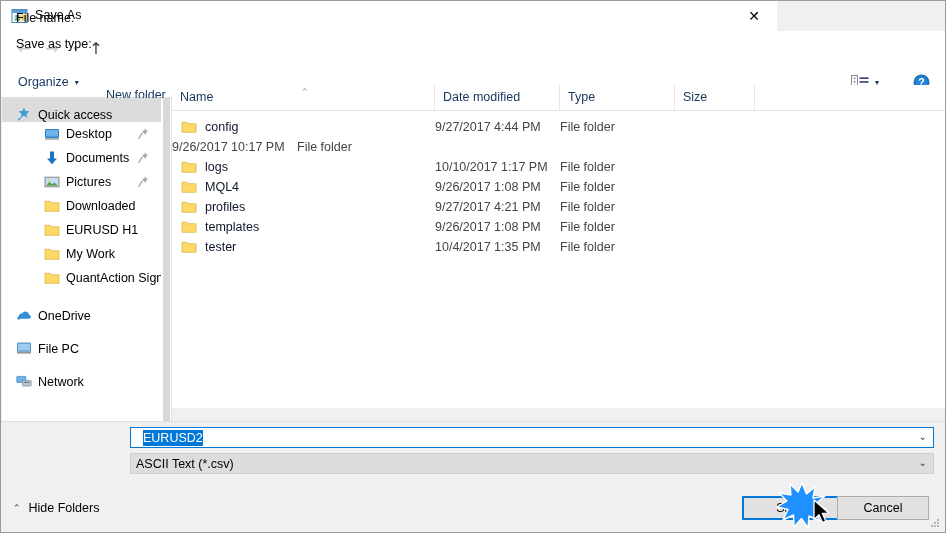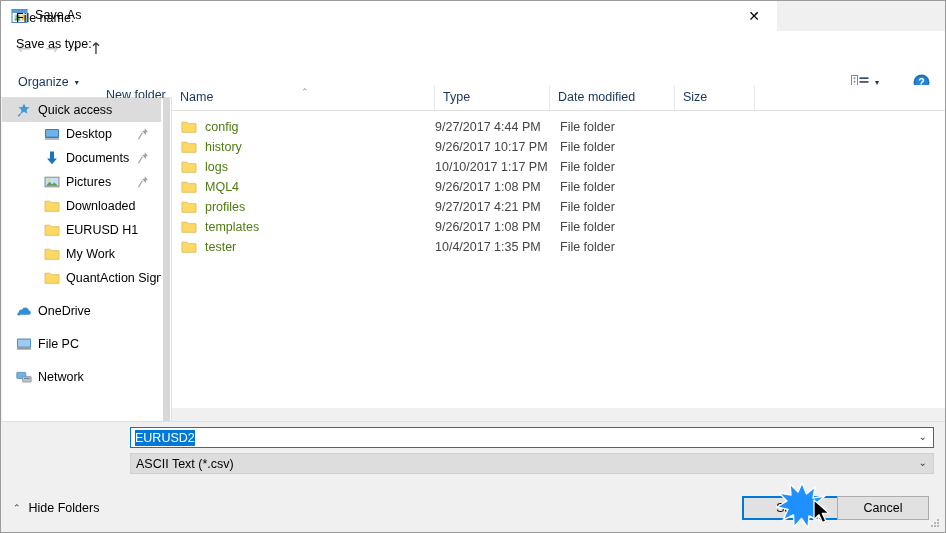--- a/index.html
+++ b/index.html
@@ -222,21 +222,21 @@
     margin-right: 6px;
     display: flex; align-items: center; justify-content: center;
   }
   .sb-label { flex: 0 0 auto; }
   .sb-pin {
     position: absolute;
     right: 12px; top: 5px;
     width: 12px; height: 14px;
   }
   .sb-indent-1 { padding-left: 42px; }
-  .sb-indent-root { padding-left: 14px; }
+  .sb-indent-root { padding-left: 14px; align-items: flex-end; }
   .sb-gap { height: 9px; }
 
   .splitter {
     position: absolute;
     left: 160px; top: 97px;
     width: 10px; height: 323px;
     background: #ffffff;
     border-right: 1px solid #e2e2e2;
   }
   .splitter-grip {
@@ -288,21 +288,21 @@
     display: flex;
     align-items: center;
     height: 20px;
     font-size: 12.5px;
   }
   .fr-name {
     width: 263px;
     display: flex; align-items: center;
     padding-left: 9px;
     box-sizing: border-box;
-    color: #4d7c0f;
+    color: #0f172a;
   }
   .fr-icon {
     width: 16px; height: 14px;
     margin-right: 8px;
     flex: 0 0 auto;
   }
   .fr-date { width: 125px; color: #444; }
   .fr-type { width: 115px; color: #444; }
   .fr-size { width: 80px; color: #444; }
 
@@ -330,21 +330,21 @@
     width: 804px; height: 21px;
     background: #ffffff;
     border: 1px solid #0078d7;
     box-sizing: border-box;
     display: flex; align-items: center;
   }
   .filename-value {
     font-size: 12.5px;
     background: #0078d7;
     color: #ffffff;
-    margin-left: 4px;
+    margin-left: 12px;
     padding: 1px 0 1px 0;
     line-height: 14px;
   }
   .combo-caret {
     position: absolute;
     right: 6px; top: 3px;
     font-size: 10px;
     font-family: "DejaVu Sans", sans-serif;
     color: #3a3a3a;
   }
@@ -663,50 +663,42 @@
   <div class="splitter">
     <div class="splitter-grip"></div>
   </div>
 
   <div class="filepane">
     <div class="col-header">
       <div class="col col-name">
         <span>Name</span>
         <span class="sort-caret">⌃</span>
       </div>
+      <div class="col col-date">Date modified</div>
       <div class="col col-type">Type</div>
-      <div class="col col-date">Date modified</div>
       <div class="col col-size">Size</div>
     </div>
 
     <div style="height:6px"></div>
 
     <div class="file-row">
       <div class="fr-name">
         <span class="fr-icon">
           <svg width="16" height="14" viewBox="0 0 16 14">
               <path d="M1 2.2h5l1.3 1.5H15v8.6H1z" fill="#ffd966" stroke="#d9b84e" stroke-width=".8"></path>
             </svg>
         </span>
         <span>config</span>
       </div>
       <div class="fr-date">9/27/2017 4:44 PM</div>
       <div class="fr-type">File folder</div>
       <div class="fr-size"></div>
     </div>
 
     <div class="file-row">
-      <div class="fr-name">
-        <span class="fr-icon">
-          <svg width="16" height="14" viewBox="0 0 16 14">
-              <path d="M1 2.2h5l1.3 1.5H15v8.6H1z" fill="#ffd966" stroke="#d9b84e" stroke-width=".8"></path>
-            </svg>
-        </span>
-        <span>history</span>
-      </div>
       <div class="fr-date">9/26/2017 10:17 PM</div>
       <div class="fr-type">File folder</div>
       <div class="fr-size"></div>
     </div>
 
     <div class="file-row">
       <div class="fr-name">
         <span class="fr-icon">
           <svg width="16" height="14" viewBox="0 0 16 14">
               <path d="M1 2.2h5l1.3 1.5H15v8.6H1z" fill="#ffd966" stroke="#d9b84e" stroke-width=".8"></path>

